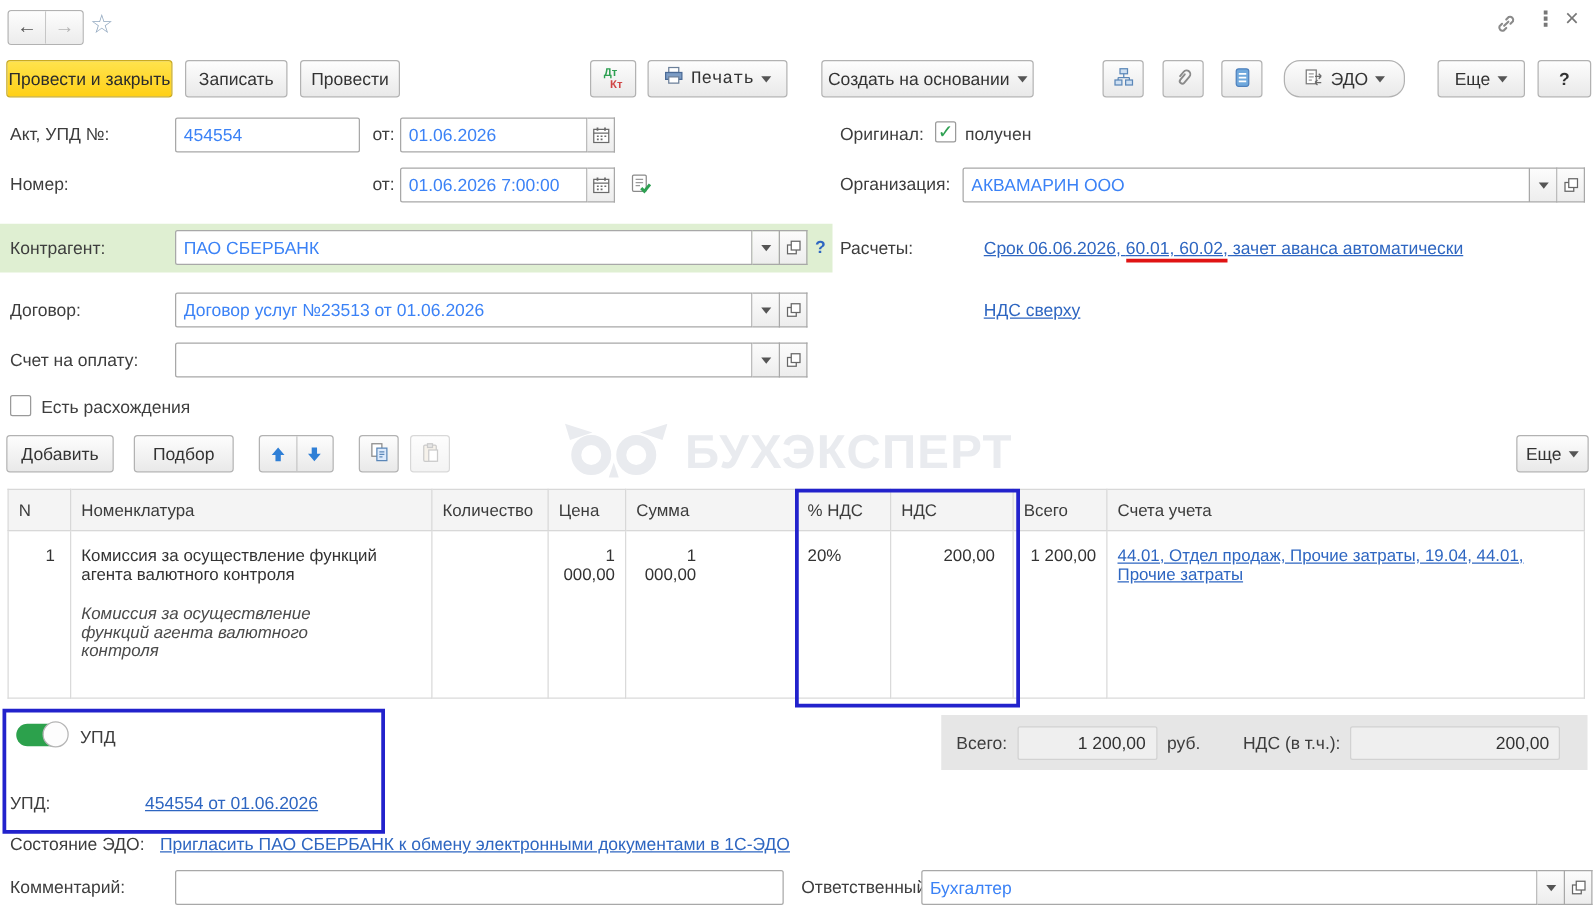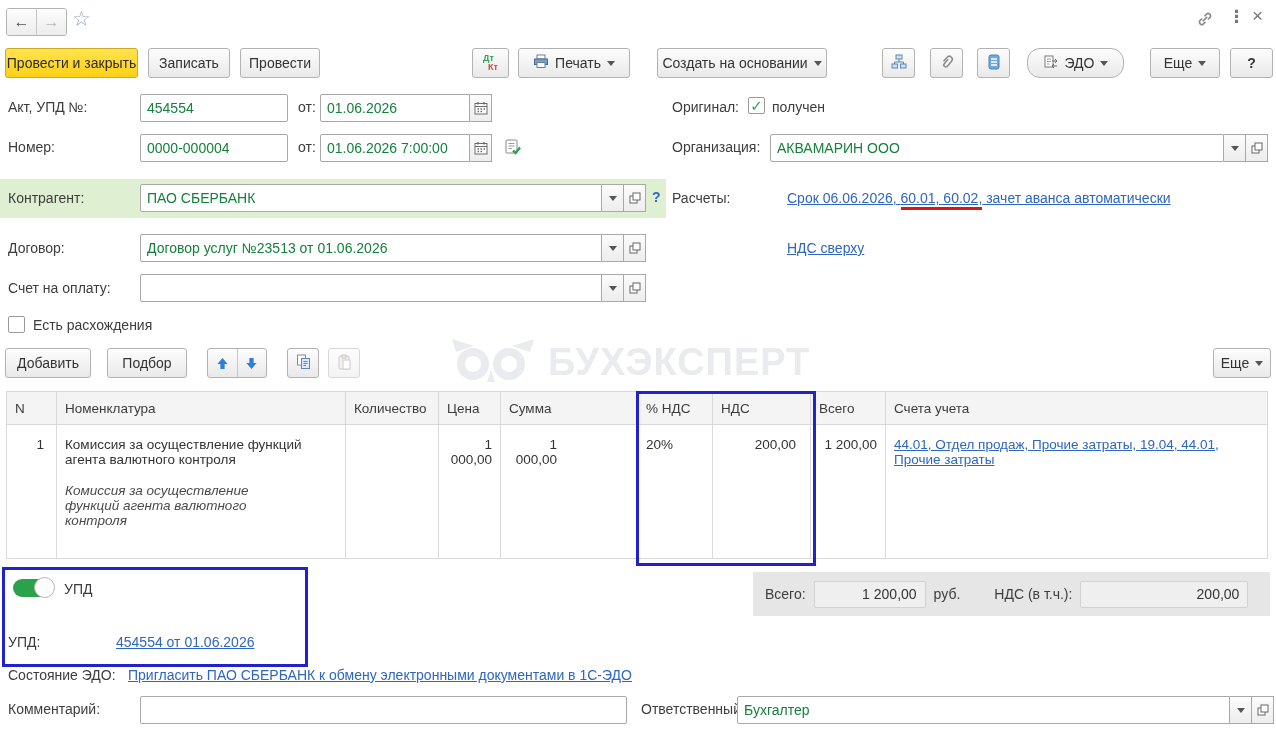--- a/index.html
+++ b/index.html
@@ -8,21 +8,21 @@
   .abs{position:absolute;}
   
   .btn{position:absolute;height:30px;box-sizing:border-box;display:flex;align-items:center;justify-content:center;
        gap:6px;padding:0 10px;background:linear-gradient(#fdfdfd,#e9e9e9);border:1px solid #b2b2b2;border-radius:3px;
        font-size:14px;color:#333;cursor:default;white-space:nowrap;}
   .btn.yellow{background:linear-gradient(#ffe34d,#ffd017);border-color:#c9ab22;font-weight:normal;color:#2b2b2b;}
   .arr{width:0;height:0;border:4px solid transparent;border-top:5px solid #555;margin-top:5px;}
   .iconbtn{padding:0 6px;}
   
   .inp{box-sizing:border-box;height:28px;border:1px solid #a8a8a8;border-radius:2px;background:#fff;
-       font-family:inherit;font-size:14px;color:#15803d;padding:0 6px;outline:none;}
+       font-family:inherit;font-size:14px;color:#3b82f6;padding:0 6px;outline:none;}
   .combo{position:absolute;display:flex;align-items:stretch;}
   .combo .inp{flex:1;border-radius:2px 0 0 2px;min-width:0;}
   .cbtn{box-sizing:border-box;width:22px;border:1px solid #a8a8a8;border-left:none;background:linear-gradient(#fcfcfc,#ededed);
         display:flex;align-items:center;justify-content:center;}
   .lbl{position:absolute;white-space:nowrap;color:#3d3d3d;}
   a.lnk{color:#2e66c1;text-decoration:underline;cursor:pointer;}
   
   .cb{position:absolute;width:17px;height:17px;box-sizing:border-box;border:1px solid #9a9a9a;border-radius:2px;background:#fff;
       display:flex;align-items:center;justify-content:center;font-size:15px;font-weight:bold;color:#2ea052;line-height:1;}
   
@@ -75,21 +75,21 @@
   <div class="btn" style="left:240px;top:48px;width:80px;">
       <span>Провести</span>
     </div>
 
   <div class="btn iconbtn" style="left:472px;top:48px;width:37px;">
     <span style="font-size:9px;line-height:9px;font-weight:bold;">
       <span style="color:#2ea052;">Дт</span><br>
       <span style="color:#d04545;margin-left:5px;">Кт</span>
     </span>
   </div>
-  <div class="btn" style="left:518px;top:48px;width:112px;">
+  <div class="btn" style="left:518px;top:48px;width:112px;font-family:Liberation Mono, monospace;">
     <span>
       <svg width="16" height="15" viewBox="0 0 16 15">
           <rect x="4" y="1" width="8" height="4" fill="#fff" stroke="#6b7f99"></rect>
           <rect x="1.5" y="5" width="13" height="5.5" fill="#7c9cc4" stroke="#4a6a96"></rect>
           <rect x="4" y="8.5" width="8" height="5" fill="#fff" stroke="#6b7f99"></rect>
         </svg>
     </span>
     <span>Печать</span>
       <span class="arr"></span>
   </div>
@@ -152,21 +152,20 @@
       <svg width="14" height="14" viewBox="0 0 14 14">
           <rect x="1" y="2.5" width="12" height="10.5" fill="#fff" stroke="#6a6a6a"></rect>
           <path d="M1 5.5 H13" stroke="#6a6a6a"></path>
           <path d="M4 1 V3.5 M10 1 V3.5" stroke="#6a6a6a" stroke-width="1.4"></path>
           <path d="M3.5 8 H5 M6.5 8 H8 M9.5 8 H11 M3.5 10.5 H5 M6.5 10.5 H8" stroke="#6a6a6a" stroke-width="1.3"></path>
         </svg>
     </span>
   </div>
 
   <div class="lbl" style="left:8px;top:139px;">Номер:</div>
-  <input class="inp abs" style="left: 140px; top: 134px; width: 148px;" value="0000-000004">
   <div class="lbl" style="left:298px;top:139px;">от:</div>
   <div class="combo" style="left:320px;top:134px;width:172px;">
     <input class="inp" value="01.06.2026 7:00:00" style="">
     <span class="cbtn">
       <svg width="14" height="14" viewBox="0 0 14 14">
           <rect x="1" y="2.5" width="12" height="10.5" fill="#fff" stroke="#6a6a6a"></rect>
           <path d="M1 5.5 H13" stroke="#6a6a6a"></path>
           <path d="M4 1 V3.5 M10 1 V3.5" stroke="#6a6a6a" stroke-width="1.4"></path>
           <path d="M3.5 8 H5 M6.5 8 H8 M9.5 8 H11 M3.5 10.5 H5 M6.5 10.5 H8" stroke="#6a6a6a" stroke-width="1.3"></path>
         </svg>

